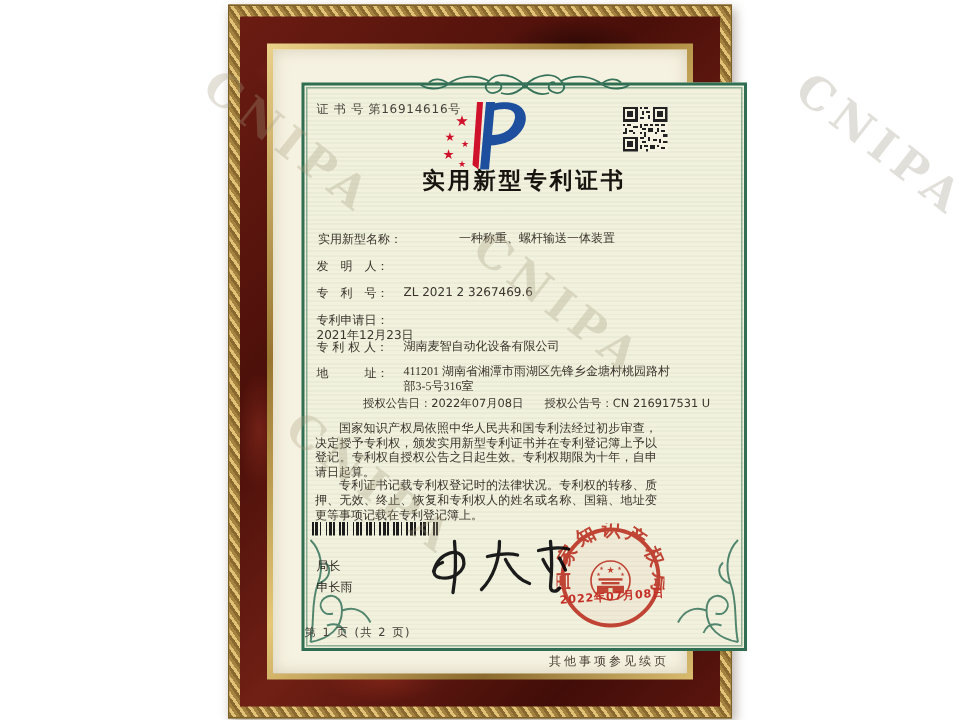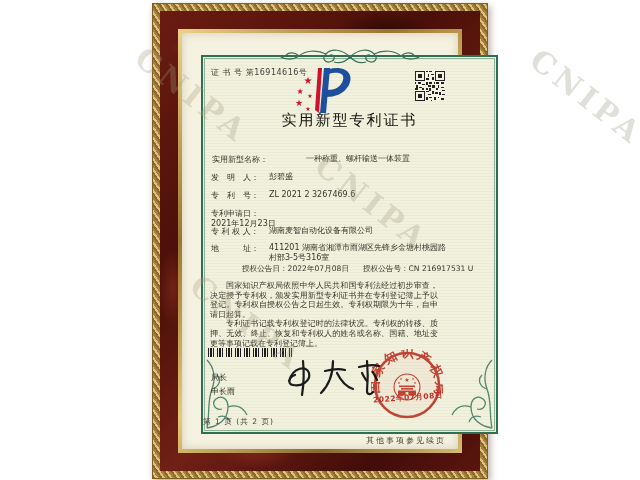--- a/index.html
+++ b/index.html
@@ -29,21 +29,21 @@
   
   .green-box{position:absolute;left:19px;top:22px;width:245px;height:375px;
         border:2px solid #2f6e52;background:#f1f1dd;
         background-image:repeating-linear-gradient(0deg,rgba(120,150,110,.06) 0 1px,transparent 1px 3px);padding-left:48px;}
   .green-box::after{content:"";position:absolute;inset:1px;border:1px solid rgba(47,110,82,.5);pointer-events:none;}
   .cert-no{position:absolute;left:8px;top:10px;font-size:8px;letter-spacing:.5px;color:#46413a;}
   .qr{position:absolute;left:212px;top:14px;width:30px;height:30px;}
   .logo{position:absolute;left:88px;top:8px;width:64px;height:52px;}
   .title{position:absolute;left:0;top:54px;width:100%;text-align:center;
          font-family:"DejaVu Serif","Liberation Serif",serif;
-         font-size:15px;font-weight:normal;letter-spacing:2px;color:#17140f;}
+         font-size:15px;font-weight:bold;letter-spacing:2px;color:#17140f;}
   .row{position:absolute;left:8px;display:flex;white-space:nowrap;font-size:8px;color:#3a342c;}
   .row .lbl{width:58px;flex:none;}
   .row .val{white-space:normal;width:178px;line-height:10px;}
   .grant{position:absolute;left:8px;top:207px;width:233px;display:flex;font-size:7.6px;color:#3a342c;margin-left:31px;}
   .grant .g-right{margin-left:14px;}
   .paras{position:absolute;left:7px;top:224px;width:228px;font-size:8px;line-height:9.6px;
          color:#3a342c;text-align:justify;}
   .paras p{margin:0;text-indent:2em;}
   .barcode{position:absolute;left:5px;top:291px;width:84px;height:9px;
          background:repeating-linear-gradient(90deg,#1c1c1c 0 1px,transparent 1px 2px,#1c1c1c 2px 4px,transparent 4px 5px,#1c1c1c 5px 6px,transparent 6px 9px);}
@@ -153,35 +153,34 @@
         </svg>
 
         <div class="title">实用新型专利证书</div>
 
         <div class="row" style="top:97px;text-align:center;">
           <span class="lbl">实用新型名称：</span>
           <span class="val">一种称重、螺杆输送一体装置</span>
         </div>
         <div class="row" style="top:115px;">
           <span class="lbl">发　明　人：</span>
-          <span class="val">彭碧盛</span>
         </div>
         <div class="row" style="top:133px;">
           <span class="lbl">专　利　号：</span>
           <span class="val">ZL 2021 2 3267469.6</span>
         </div>
         <div class="row" style="top:151px;flex-direction:column;">
           <span class="lbl">专利申请日：</span>
           <span class="val">2021年12月23日</span>
         </div>
         <div class="row" style="top:169px;">
           <span class="lbl">专 利 权 人：</span>
           <span class="val">湖南麦智自动化设备有限公司</span>
         </div>
-        <div class="row" style="top:186px;">
+        <div class="row" style="top:186px;font-family:Liberation Serif, serif;">
           <span class="lbl">地　　　址：</span>
           <span class="val">411201 湖南省湘潭市雨湖区先锋乡金塘村桃园路村部3-5号316室</span>
         </div>
 
         <div class="grant">
           <span class="g-left"><span>授权公告日：</span><span>2022年07月08日</span></span>
           <span class="g-right"><span>授权公告号：</span><span>CN 216917531 U</span></span>
         </div>
 
         <div class="paras">

